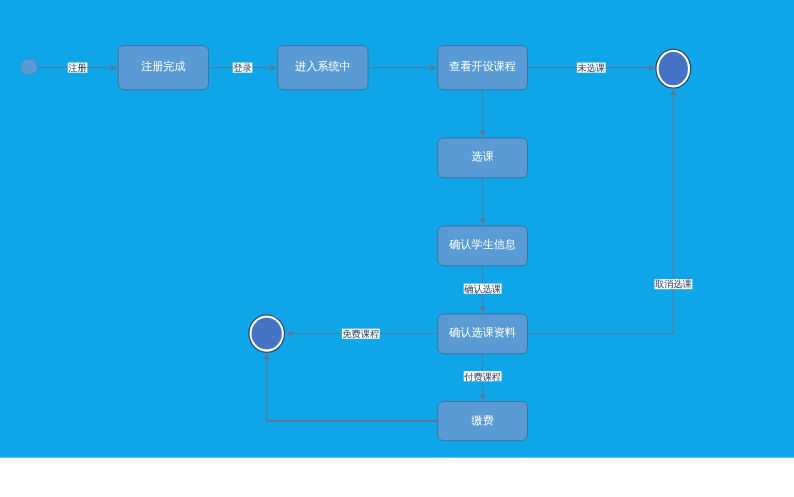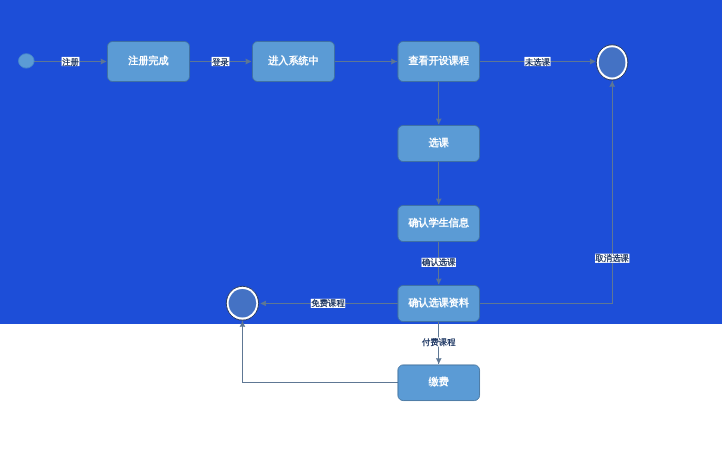--- a/index.html
+++ b/index.html
@@ -1,19 +1,19 @@
 <!DOCTYPE html>
 <html><head>
 <meta charset="utf-8">
 <style>
   html, body { margin:0; padding:0; background:#ffffff; }
   body { width:722px; height:452px; overflow:hidden;
          font-family:"Liberation Sans", sans-serif;
          -webkit-font-smoothing:antialiased; text-rendering:geometricPrecision; }
-  #canvas { position:relative; width:722px; height:324px; background:#1d4ed8;font-weight:bold; }
+  #canvas { position:relative; width:722px; height:416px; background:#0ea5e9; }
   #diagram-svg { position:absolute; left:0; top:0; }
   .edge-line      { fill:none; stroke:#5E7794; stroke-width:1.1;
                     stroke-linejoin:miter; shape-rendering:crispEdges; }
   .arrowhead      { fill:#5E7794; stroke:none; }
   .label-backdrop { fill:#ffffff; }
   .edge-label     { fill:#1F3864; font-size:8.4px; }
   .action-box     { fill:#5B9BD5; stroke:#41719C; stroke-width:0.9; }
   .node-label     { fill:#ffffff; font-size:10.1px; }
   .initial-dot    { fill:#5B9BD5; stroke:#4A8BC8; stroke-width:0.8; }
   .final-ring     { fill:#ffffff; stroke:#27395E; stroke-width:1.0; }

